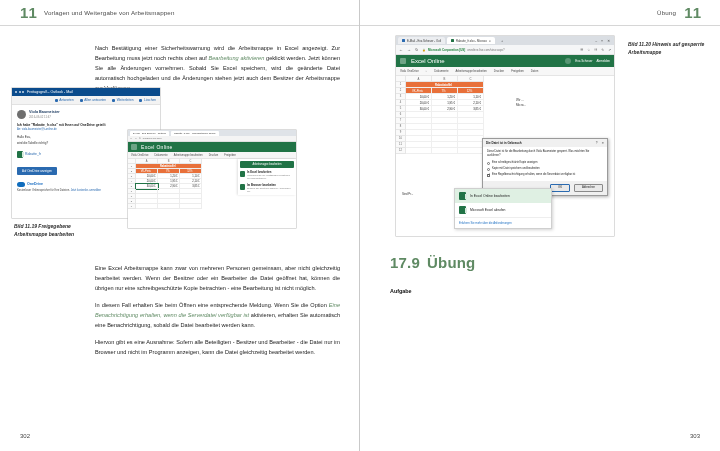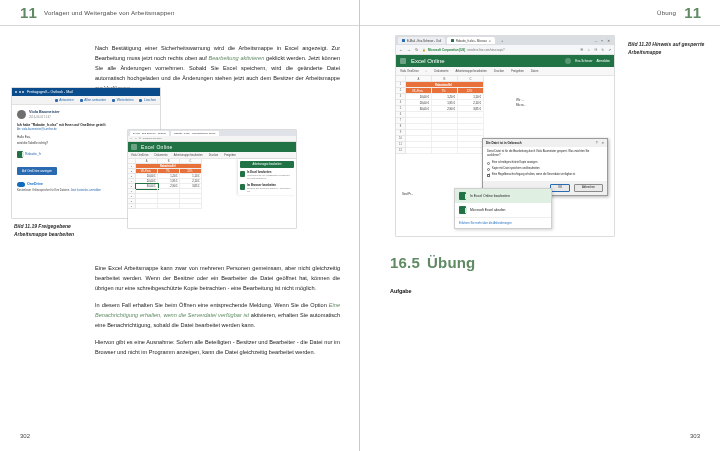--- a/index.html
+++ b/index.html
@@ -566,20 +566,20 @@
             <span>Microsoft Excel abrufen</span>
           </div>
           <div class="gp-link">Erfahren Sie mehr über die Anforderungen</div>
         </div>
       </div>
     </div>
 
     <div class="caption" style="left:268px; top:40px; width:80px;">Bild 11.20 Hinweis auf gesperrte Arbeitsmappe</div>
 
     <div class="sec-h" style="left:30px; top:254px;">
-      <span class="num">16.5</span><span>Übung</span>
+      <span class="num">17.9</span><span>Übung</span>
     </div>
 
     <div class="sub-h" style="left:30px; top:288px;">Aufgabe</div>
 
     <div class="folio r">303</div>
   </div>
 </div>
 
 </body></html>

